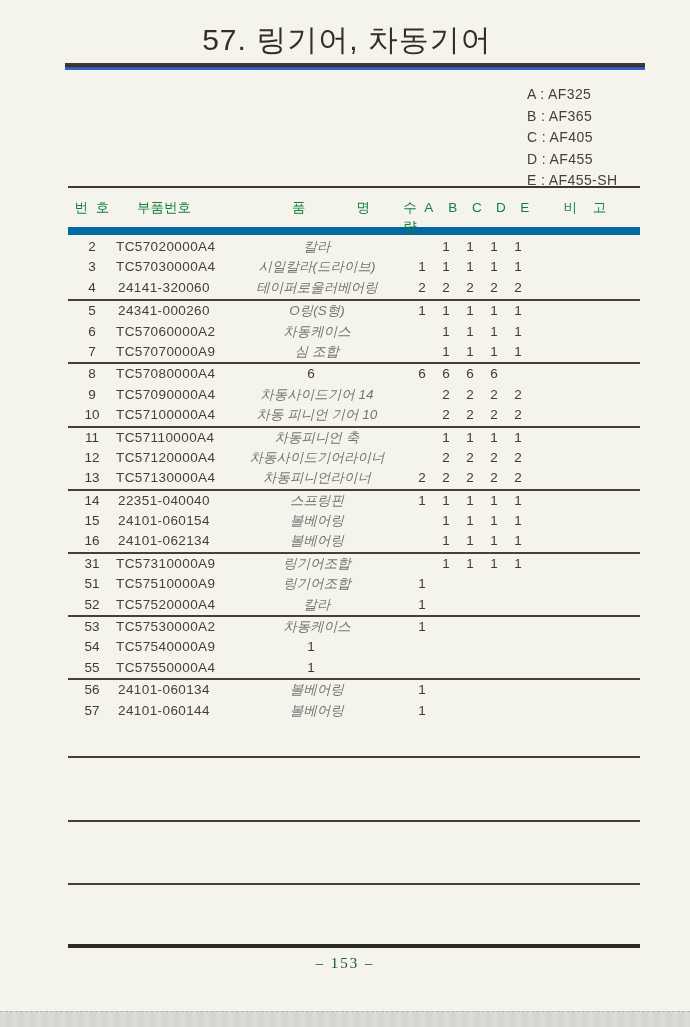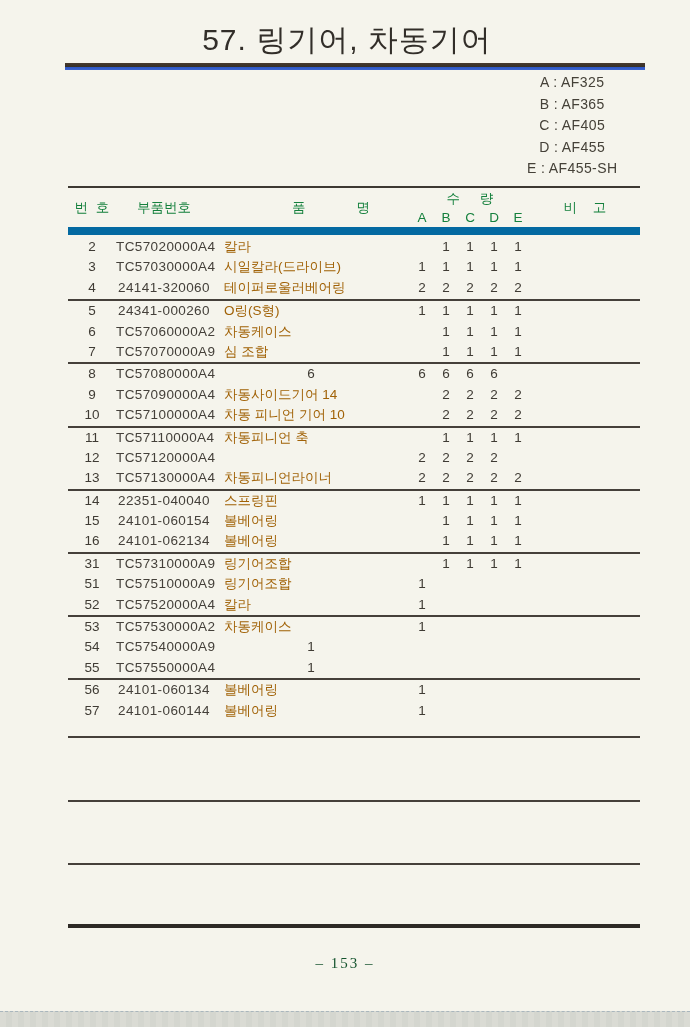--- a/index.html
+++ b/index.html
@@ -17,21 +17,21 @@
     text-align:center;padding-left:4px;
     font-size:30px;line-height:36px;font-weight:500;
     letter-spacing:1px;color:#322e29;
   }
   .title-rule{
     position:absolute;top:63px;left:65px;width:580px;height:7px;
     background:linear-gradient(to bottom,#46392d 0%,#362f28 58%,#2d57c4 62%,#3c63cf 100%);
   }
 
   
-  .legend{position:absolute;top:72px;left:527px;text-align:center;}
+  .legend{position:absolute;top:84px;left:527px;}
   .legend-item{
     height:21.6px;line-height:21.6px;font-size:14px;
     letter-spacing:.4px;color:#454138;white-space:nowrap;
   }
 
   
   .parts-table{
     position:absolute;left:68px;top:186px;width:572px;
     border-top:2px solid #3d3932;
   }
@@ -40,37 +40,37 @@
     grid-template-columns:48px 96px 198px 24px 24px 24px 24px 24px 1fr;
     align-items:center;
   }
   .thead{
     height:39px;border-bottom:8px solid #0369a1;
     font-size:13.5px;color:#15803d;
   }
   .hc{display:flex;align-items:center;justify-content:center;height:100%;}
   .h-no{word-spacing:4px;}
   .h-name{justify-content:space-between;padding:0 40px 0 80px;}
-  .h-qty{grid-column:4 / span 5;flex-direction:column;justify-content:center;}
+  .h-qty{grid-column:4 / span 5;flex-direction:row;justify-content:center;}
   .h-qty .qty-label{height:19px;line-height:19px;word-spacing:16px;}
   .h-qty .qty-cols{display:grid;grid-template-columns:repeat(5,24px);height:19px;}
   .h-qty .qty-cols span{text-align:center;line-height:19px;}
   .h-rem{word-spacing:12px;}
 
   .tgroup{border-bottom:2px solid #45403a;}
   .trow{height:20.4px;font-size:13.5px;}
   .trow .c{line-height:20.4px;white-space:nowrap;overflow:visible;}
   .c-no{text-align:center;color:#3f3b34;}
   .c-part{text-align:center;letter-spacing:.4px;color:#44403a;}
-  .c-name{text-align:left;padding-left:12px;color:#a16207;}
+  .c-name{text-align:center;padding-left:12px;color:#737373;font-style:italic;}
   .c-q{text-align:center;color:#3f3b34;}
   .c-rem{}
 
   .tgroup.g1{padding:2px 0 1px 0;}
-  .tgroup.g8{padding-bottom:15px;}
+  .tgroup.g8{padding-bottom:35px;}
   .tgroup.g9{height:62px;}
   .tgroup.g10{height:61px;}
   .tgroup.g11{height:59px;border-bottom-width:4px;border-bottom-color:#2d2925;}
 
   
   .page-number{
     position:absolute;top:955px;left:0;right:0;text-align:center;
     font-family:"Liberation Serif","DejaVu Serif",serif;
     font-size:15px;letter-spacing:2px;color:#14532d;
   }
@@ -229,20 +229,21 @@
             <div class="c c-q"></div>
             <div class="c c-q">1</div>
             <div class="c c-q">1</div>
             <div class="c c-q">1</div>
             <div class="c c-q">1</div>
             <div class="c c-rem"></div>
           </div>
           <div class="trow grid-row">
             <div class="c c-no">12</div>
             <div class="c c-part">TC57120000A4</div>
+            <div class="c c-name">차동사이드기어라이너</div>
             <div class="c c-q"></div>
             <div class="c c-q">2</div>
             <div class="c c-q">2</div>
             <div class="c c-q">2</div>
             <div class="c c-q">2</div>
             <div class="c c-rem"></div>
           </div>
           <div class="trow grid-row">
             <div class="c c-no">13</div>
             <div class="c c-part">TC57130000A4</div>

